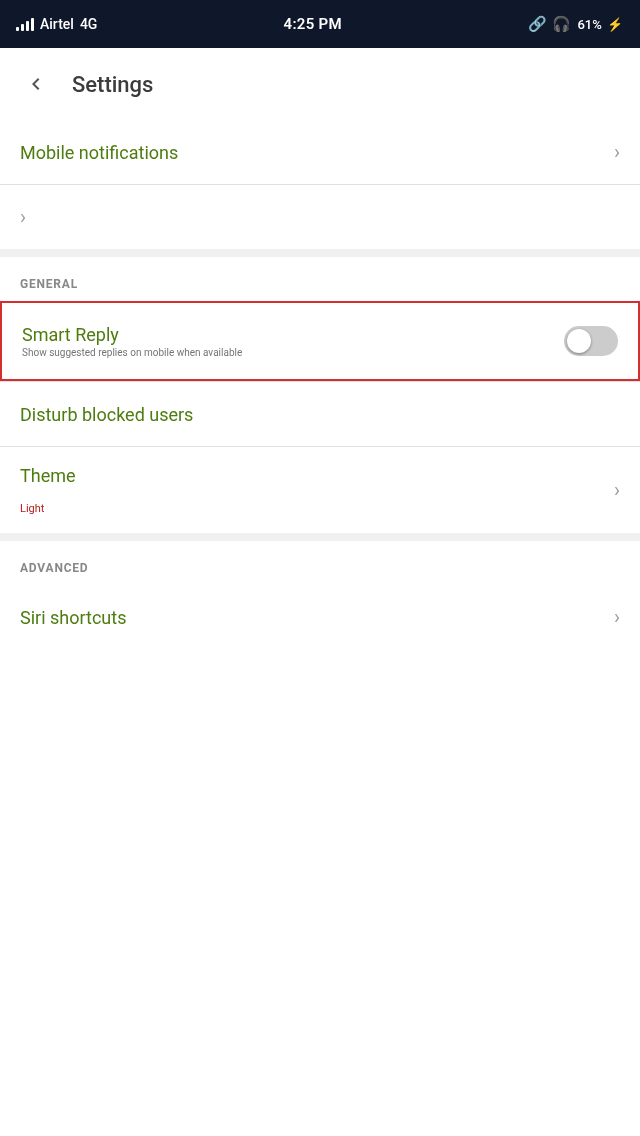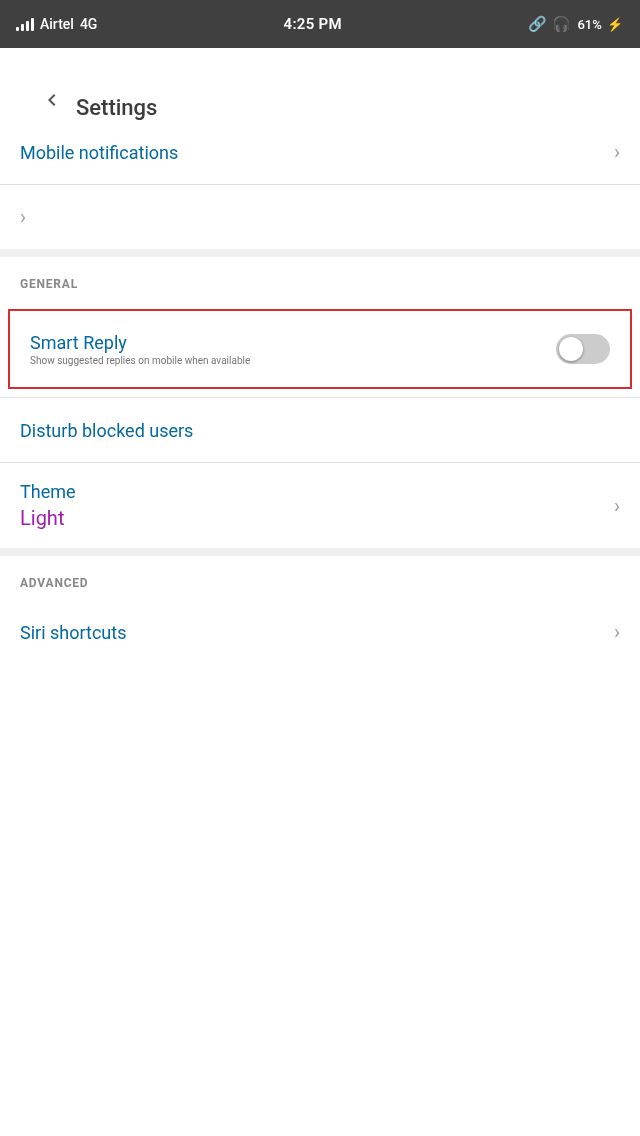--- a/index.html
+++ b/index.html
@@ -10,21 +10,21 @@
       min-height: 1136px;
       font-family: 'Roboto', Arial, sans-serif;
       background: #fff;
       color: #212121;
     }
 
     
     .status-bar {
       width: 640px;
       height: 48px;
-      background: #404040;
+      background: #0f172a;
       display: flex;
       align-items: center;
       justify-content: space-between;
       padding: 0 16px;
       color: #fff;
       font-size: 14px;
       font-weight: 500;
     }
 
     .status-bar-left {
@@ -61,23 +61,23 @@
     .signal-bars span:nth-child(2) { height: 7px; }
     .signal-bars span:nth-child(3) { height: 10px; }
     .signal-bars span:nth-child(4) { height: 13px; }
 
     
     .app-bar {
       width: 640px;
       height: 72px;
       background: #fff;
       display: flex;
-      align-items: flex-end;
-      padding: 0 32px;
-      gap: 4px;
+      align-items: center;
+      padding: 0 16px;
+      gap: 16px;
       border-bottom: none;
     }
 
     .back-btn {
       width: 40px;
       height: 40px;
       display: flex;
       align-items: center;
       justify-content: center;
       cursor: pointer;
@@ -109,21 +109,21 @@
       min-height: 64px;
       cursor: pointer;
     }
 
     .setting-row-text {
       flex: 1;
     }
 
     .setting-row-title {
       font-size: 18px;
-      color: #0369a1;
+      color: #4d7c0f;
       font-weight: 400;
     }
 
     .setting-row-subtitle {
       font-size: 10px;
       color: #757575;
       margin-top: 2px;
     }
 
     .chevron-icon {
@@ -140,21 +140,21 @@
 
     
     .section-divider {
       height: 8px;
       background: #f0f0f0;
     }
 
     
     .smart-reply-row {
       border: 2.5px solid #d32f2f;
-      margin: 8px;
+      margin: 0;
       display: flex;
       align-items: center;
       justify-content: space-between;
       padding: 18px 20px;
       background: #fff;
       min-height: 80px;
     }
 
     
     .toggle-container {
@@ -180,23 +180,23 @@
       width: 24px;
       height: 24px;
       border-radius: 50%;
       background: #fff;
       box-shadow: 0 1px 3px rgba(0,0,0,0.4);
       transition: left 0.2s;
     }
 
     
     .theme-subtitle {
-      font-size: 20px;
-      color: #a21caf;
-      margin-top: 4px;
+      font-size: 11px;
+      color: #b91c1c;
+      margin-top: 16px;
     }
   </style>
 </head>
 <body>
 
 <div class="status-bar">
   <div class="status-bar-left">
     <div class="signal-bars">
       <span></span>
         <span></span>

